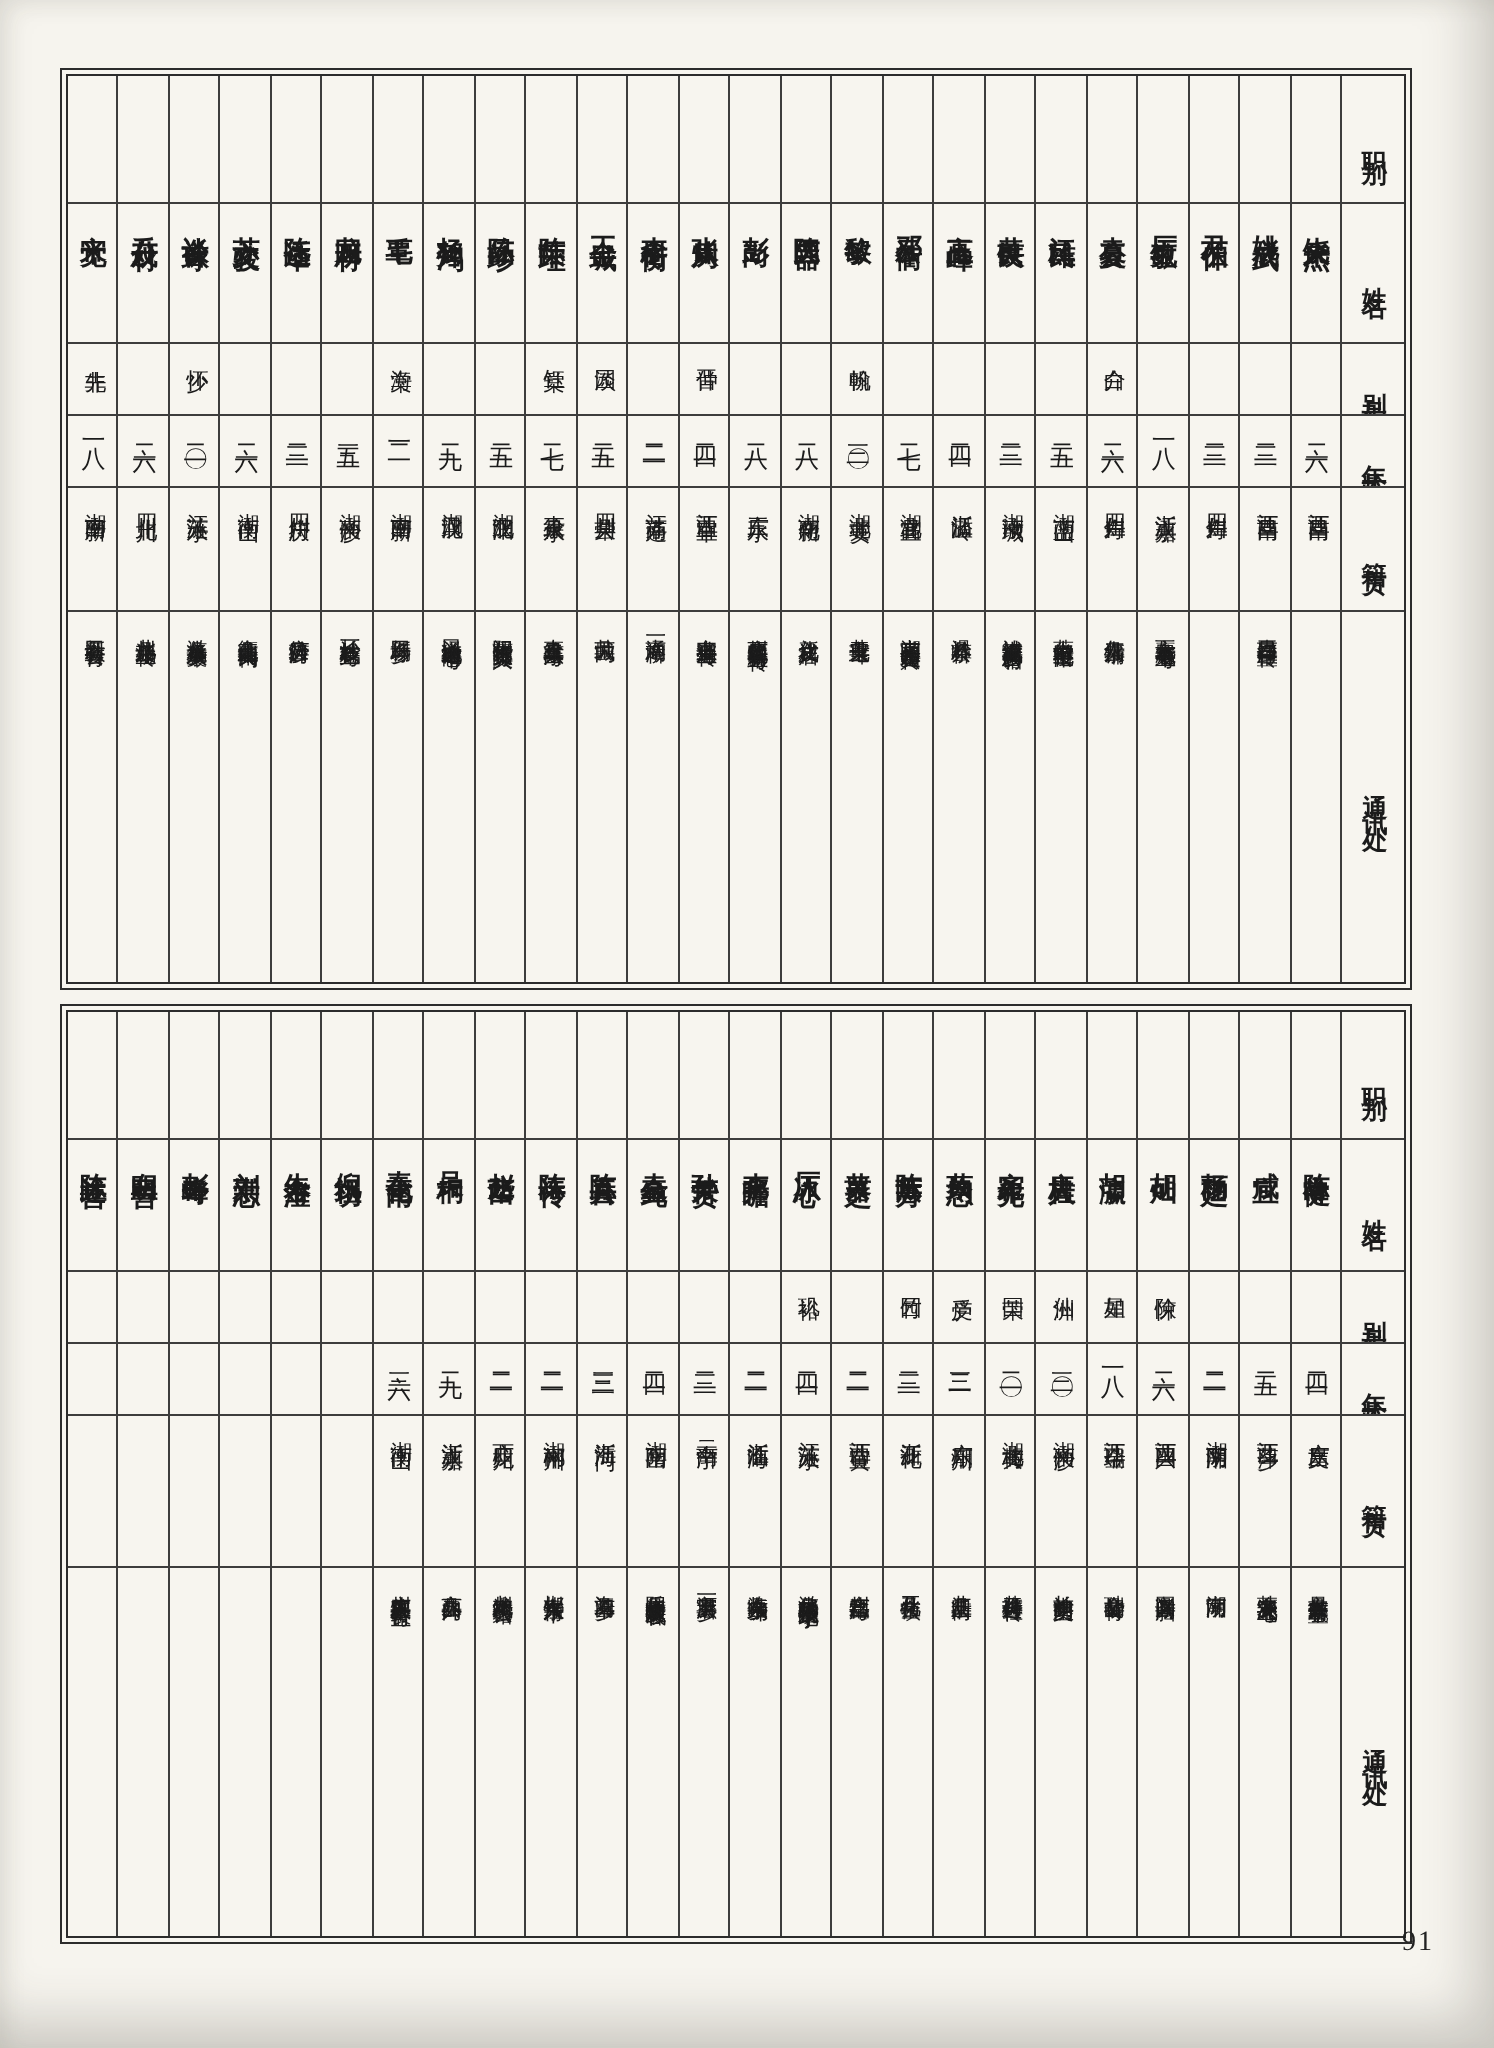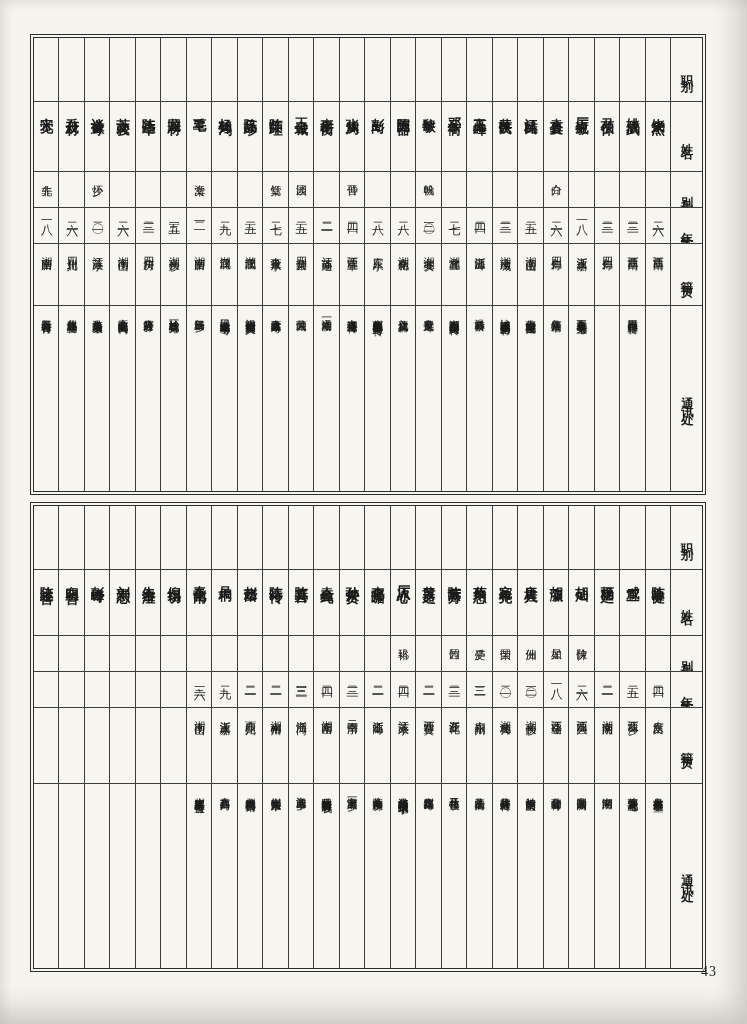--- a/index.html
+++ b/index.html
@@ -1000,14 +1000,14 @@
             </div>
           <div class="cell r-addr">
               <span class="vt">通讯处</span>
             </div>
         </div>
       </div>
     </div>
 
   </div>
 
-  <div class="page-num">43</div>
+  <div class="page-num">91</div>
 </div>
 
 </body></html>

